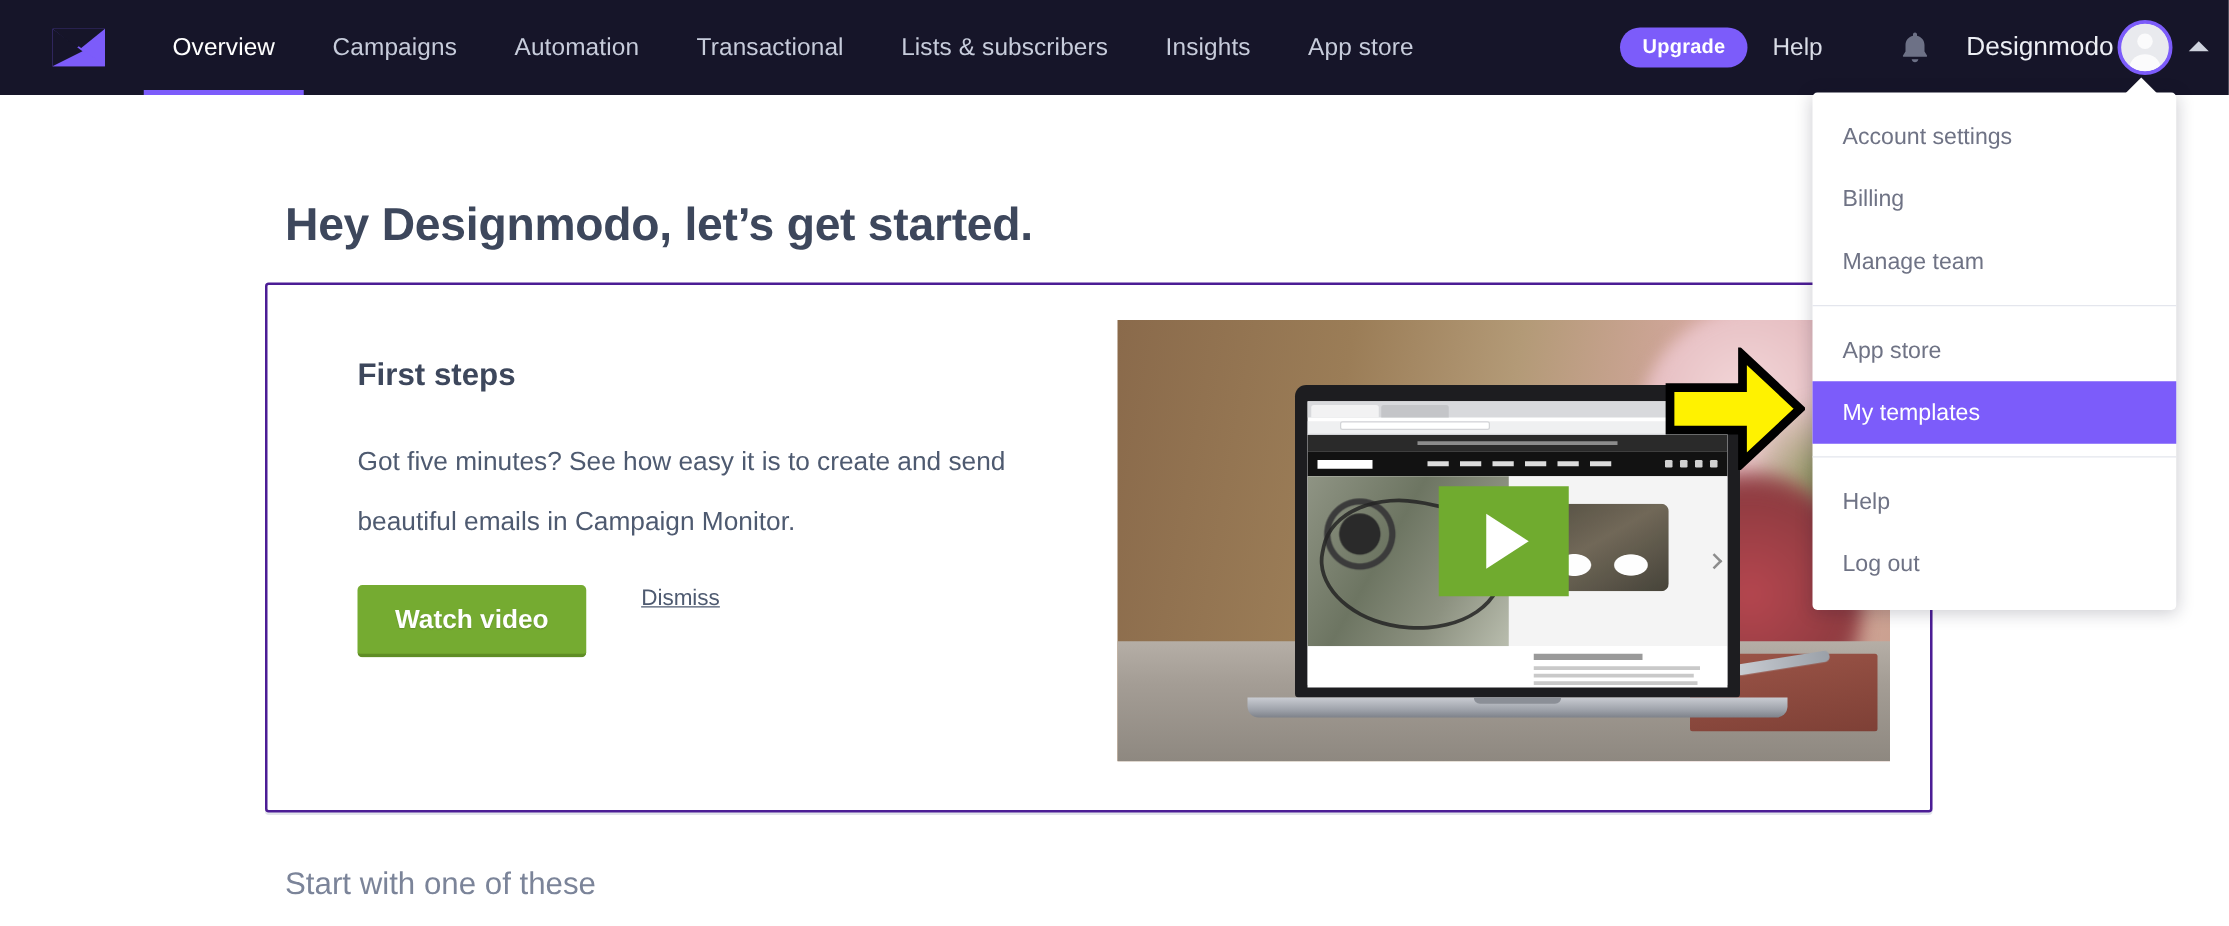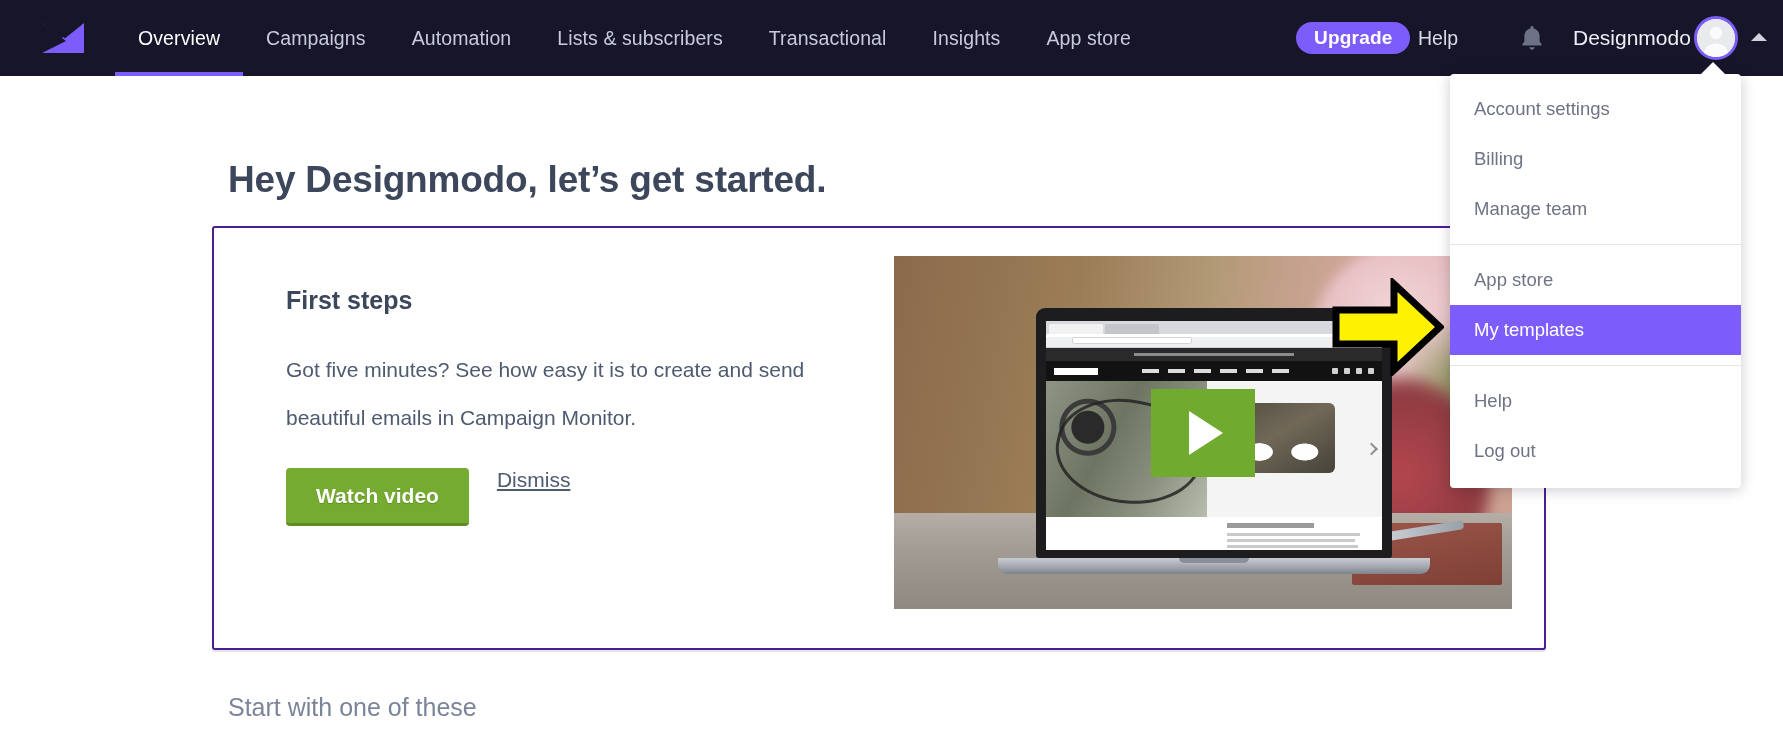--- a/index.html
+++ b/index.html
@@ -33,21 +33,21 @@
   }
   .nav-item.active{ color:#ffffff; }
   .nav-item.active::after{
     content:""; position:absolute; left:0; right:0; bottom:0;
     height:4px; background:#7c5cfa;
   }
 
   .upgrade-btn{
     position:absolute; left:1296px; top:22px;
     height:32px; padding:16px 18px; border-radius:16px;
-    background:#7c5cfa; color:#fff; font-size:19px; font-weight:bold;
+    background:#7c5cfa; color:#fff; font-size:16px; font-weight:bold;
     display:flex; align-items:center; justify-content:center;
     border:none; cursor:pointer; letter-spacing:.2px;
   }
   .help-link{
     position:absolute; left:1418px; top:0; height:76px;
     display:flex; align-items:center; color:#d9dce6;
     font-size:19.5px; cursor:pointer;
   }
   .bell{
     position:absolute; left:1512px; top:0; height:76px; width:40px;
@@ -122,21 +122,21 @@
     position:absolute; left:72px; top:240px; display:flex; align-items:flex-start;
   }
   .watch-btn{
     height:58px; padding:0 30px;
     background:#75ab31; border:none; border-bottom:3px solid #5f8d25;
     border-radius:4px; color:#fff; font-size:21px; font-weight:bold;
     display:flex; align-items:center; justify-content:center; cursor:pointer;
     text-shadow:0 1px 1px rgba(0,0,0,.18);
   }
   .dismiss-link{
-    margin-left:28px; font-size:21px; color:#4e5a70;
+    margin-left:44px; font-size:18px; color:#4e5a70;
     text-decoration:underline; cursor:pointer;
   }
 
   
   .thumb{
     position:absolute; left:680px; top:28px;
     width:618px; height:353px; overflow:hidden;
     background:linear-gradient(100deg,#8a6a4b 0%,#9b7d57 28%,#b39a77 48%,#d8a9a3 72%,#caa08f 100%);
     cursor:pointer;
   }
@@ -277,24 +277,24 @@
     <div class="nav-item active">
         <span>Overview</span>
       </div>
     <div class="nav-item">
         <span>Campaigns</span>
       </div>
     <div class="nav-item">
         <span>Automation</span>
       </div>
     <div class="nav-item">
+        <span>Transactional</span>
+      </div>
+    <div class="nav-item">
         <span>Lists &amp; subscribers</span>
-      </div>
-    <div class="nav-item">
-        <span>Transactional</span>
       </div>
     <div class="nav-item">
         <span>Insights</span>
       </div>
     <div class="nav-item">
         <span>App store</span>
       </div>
   </div>
 
   <button class="upgrade-btn">Upgrade</button>

